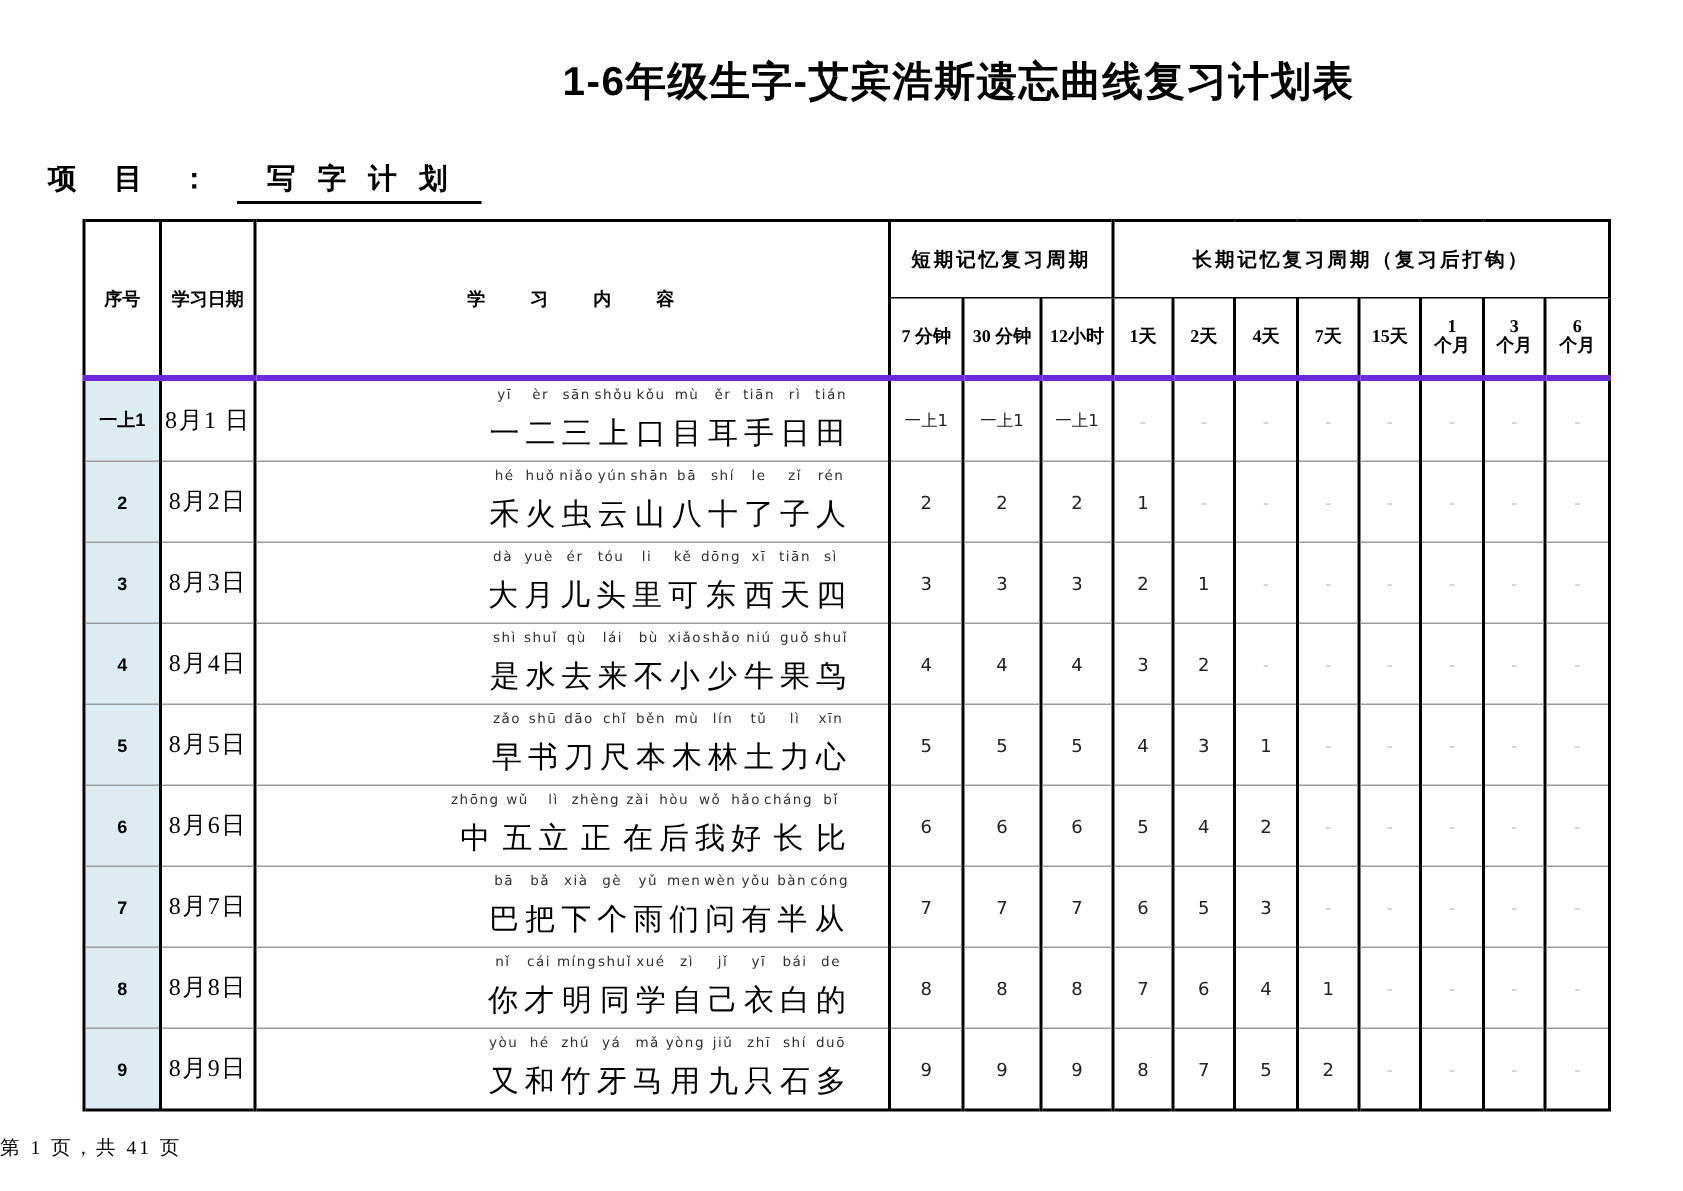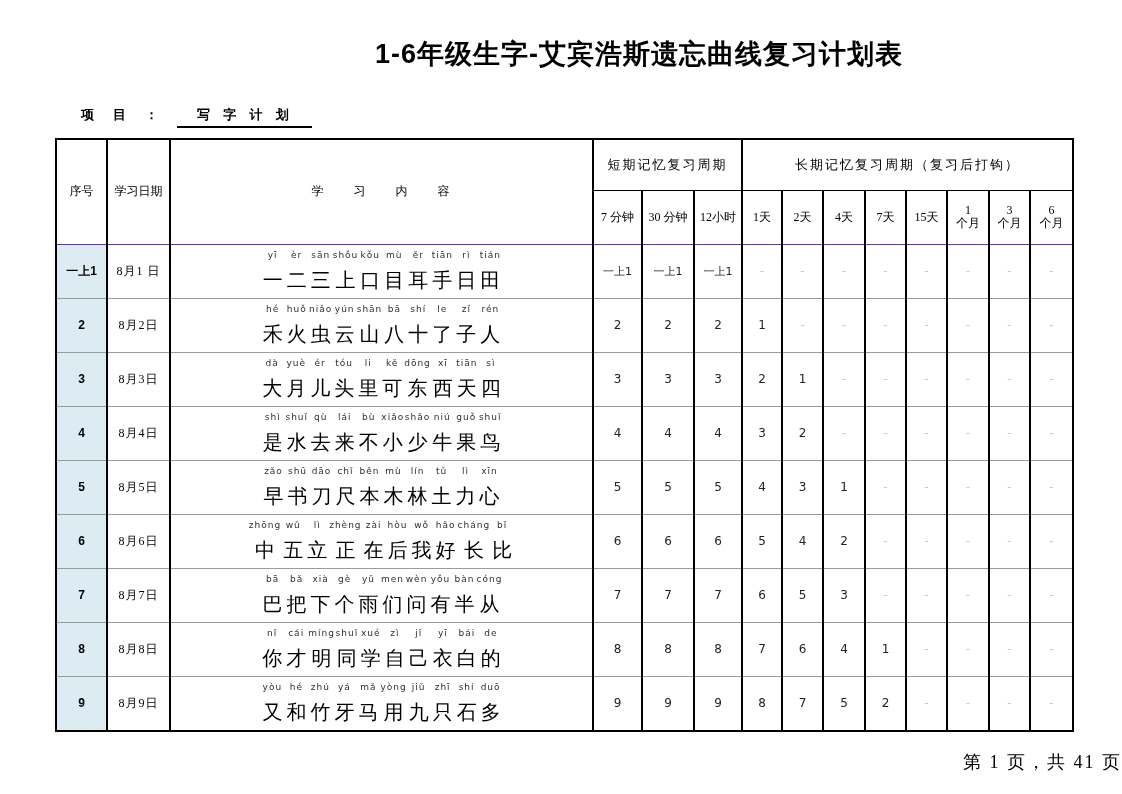--- a/index.html
+++ b/index.html
@@ -5,67 +5,67 @@
   html,body { margin:0; padding:0; }
   body {
     width:1122px; height:794px; background:#ffffff; color:#000;
     font-family:"Liberation Serif", serif; position:relative; overflow:hidden;
   }
   .title {
     margin:36px 0 0 0; text-align:center; position:relative; left:78px;
     font-family:"Liberation Sans", sans-serif; font-weight:bold; font-size:27px;
     letter-spacing:1px;
   }
-  .project { margin:34px 0 0 81px; font-weight:bold; font-size:13px; }
+  .project { margin:34px 0 0 32px; font-weight:bold; font-size:19px; }
   .project .label { letter-spacing:3px; }
   .project .value {
     display:inline-block; border-bottom:2px solid #000; padding:0 20px 2px 20px;
     margin-left:16px; letter-spacing:3px; word-spacing:4px;
   }
   table.schedule {
     border-collapse:collapse; table-layout:fixed; width:1017px;
     margin:10px 0 0 55px; border:2px solid #000;
   }
   th, td {
     border-left:2px solid #000; border-right:2px solid #000;
     padding:0; text-align:center; vertical-align:middle; overflow:hidden;
   }
-  thead th { font-weight:normal; font-size:12px; }
+  thead th { font-weight:bold; font-size:12px; }
   tr.h1 { height:51px; }
   tr.h2 { height:54px; }
   tr.h1 th.group { border-bottom:1px solid #000; font-size:13px; letter-spacing:2px; }
-  thead tr.h2 th, thead th[rowspan] { border-bottom:1px solid #6d28d9; }
+  thead tr.h2 th, thead th[rowspan] { border-bottom:4px solid #6d28d9; }
   tbody tr { height:53px; }
   tbody td { border-top:1px solid #9b9b9b; }
   th.content-h { letter-spacing:2px; }
   .month-h div { line-height:13px; }
   .serial-cell {
     background:var(--serial-bg, #dcecf2);
     font-family:"Liberation Sans", sans-serif; font-weight:bold; font-size:12px;
   }
-  .date-cell { font-size:12px; letter-spacing:1px; }
+  .date-cell { font-size:16px; letter-spacing:1px; }
   .content-cell { padding:4px 26px 5px 26px; }
   .content-flex {
-    display:flex; justify-content:center; align-items:stretch; height:44px;
+    display:flex; justify-content:flex-end; align-items:stretch; height:44px;
   }
   .char-group {
     display:flex; flex-direction:column; align-items:center;
     justify-content:space-between; min-width:24px;
   }
   .pinyin {
     font-family:"DejaVu Sans", sans-serif; font-size:9px; color:#2f2f2f;
     letter-spacing:1px; white-space:nowrap; line-height:12px;
   }
   .hanzi { font-size:20px; line-height:26px; }
   .val-cell { font-family:"DejaVu Sans", sans-serif; font-size:12px; color:#222; }
   .val-cell.small { font-size:11px; letter-spacing:0; }
   .val-cell.dash { color:var(--dash-color, #c8c8c8); }
   .footer {
-    position:absolute; left:0; right:0; bottom:20px; text-align:right;
-    font-size:18px; letter-spacing:2px;
+    position:absolute; left:0; right:0; bottom:20px; text-align:left;
+    font-size:13px; letter-spacing:2px;
   }
 </style>
 </head>
 <body>
 
 <div class="title">1-6年级生字-艾宾浩斯遗忘曲线复习计划表</div>
 
 <div class="project">
   <span class="label">项　目　：</span><span class="value">写 字 计 划</span>
 </div>

